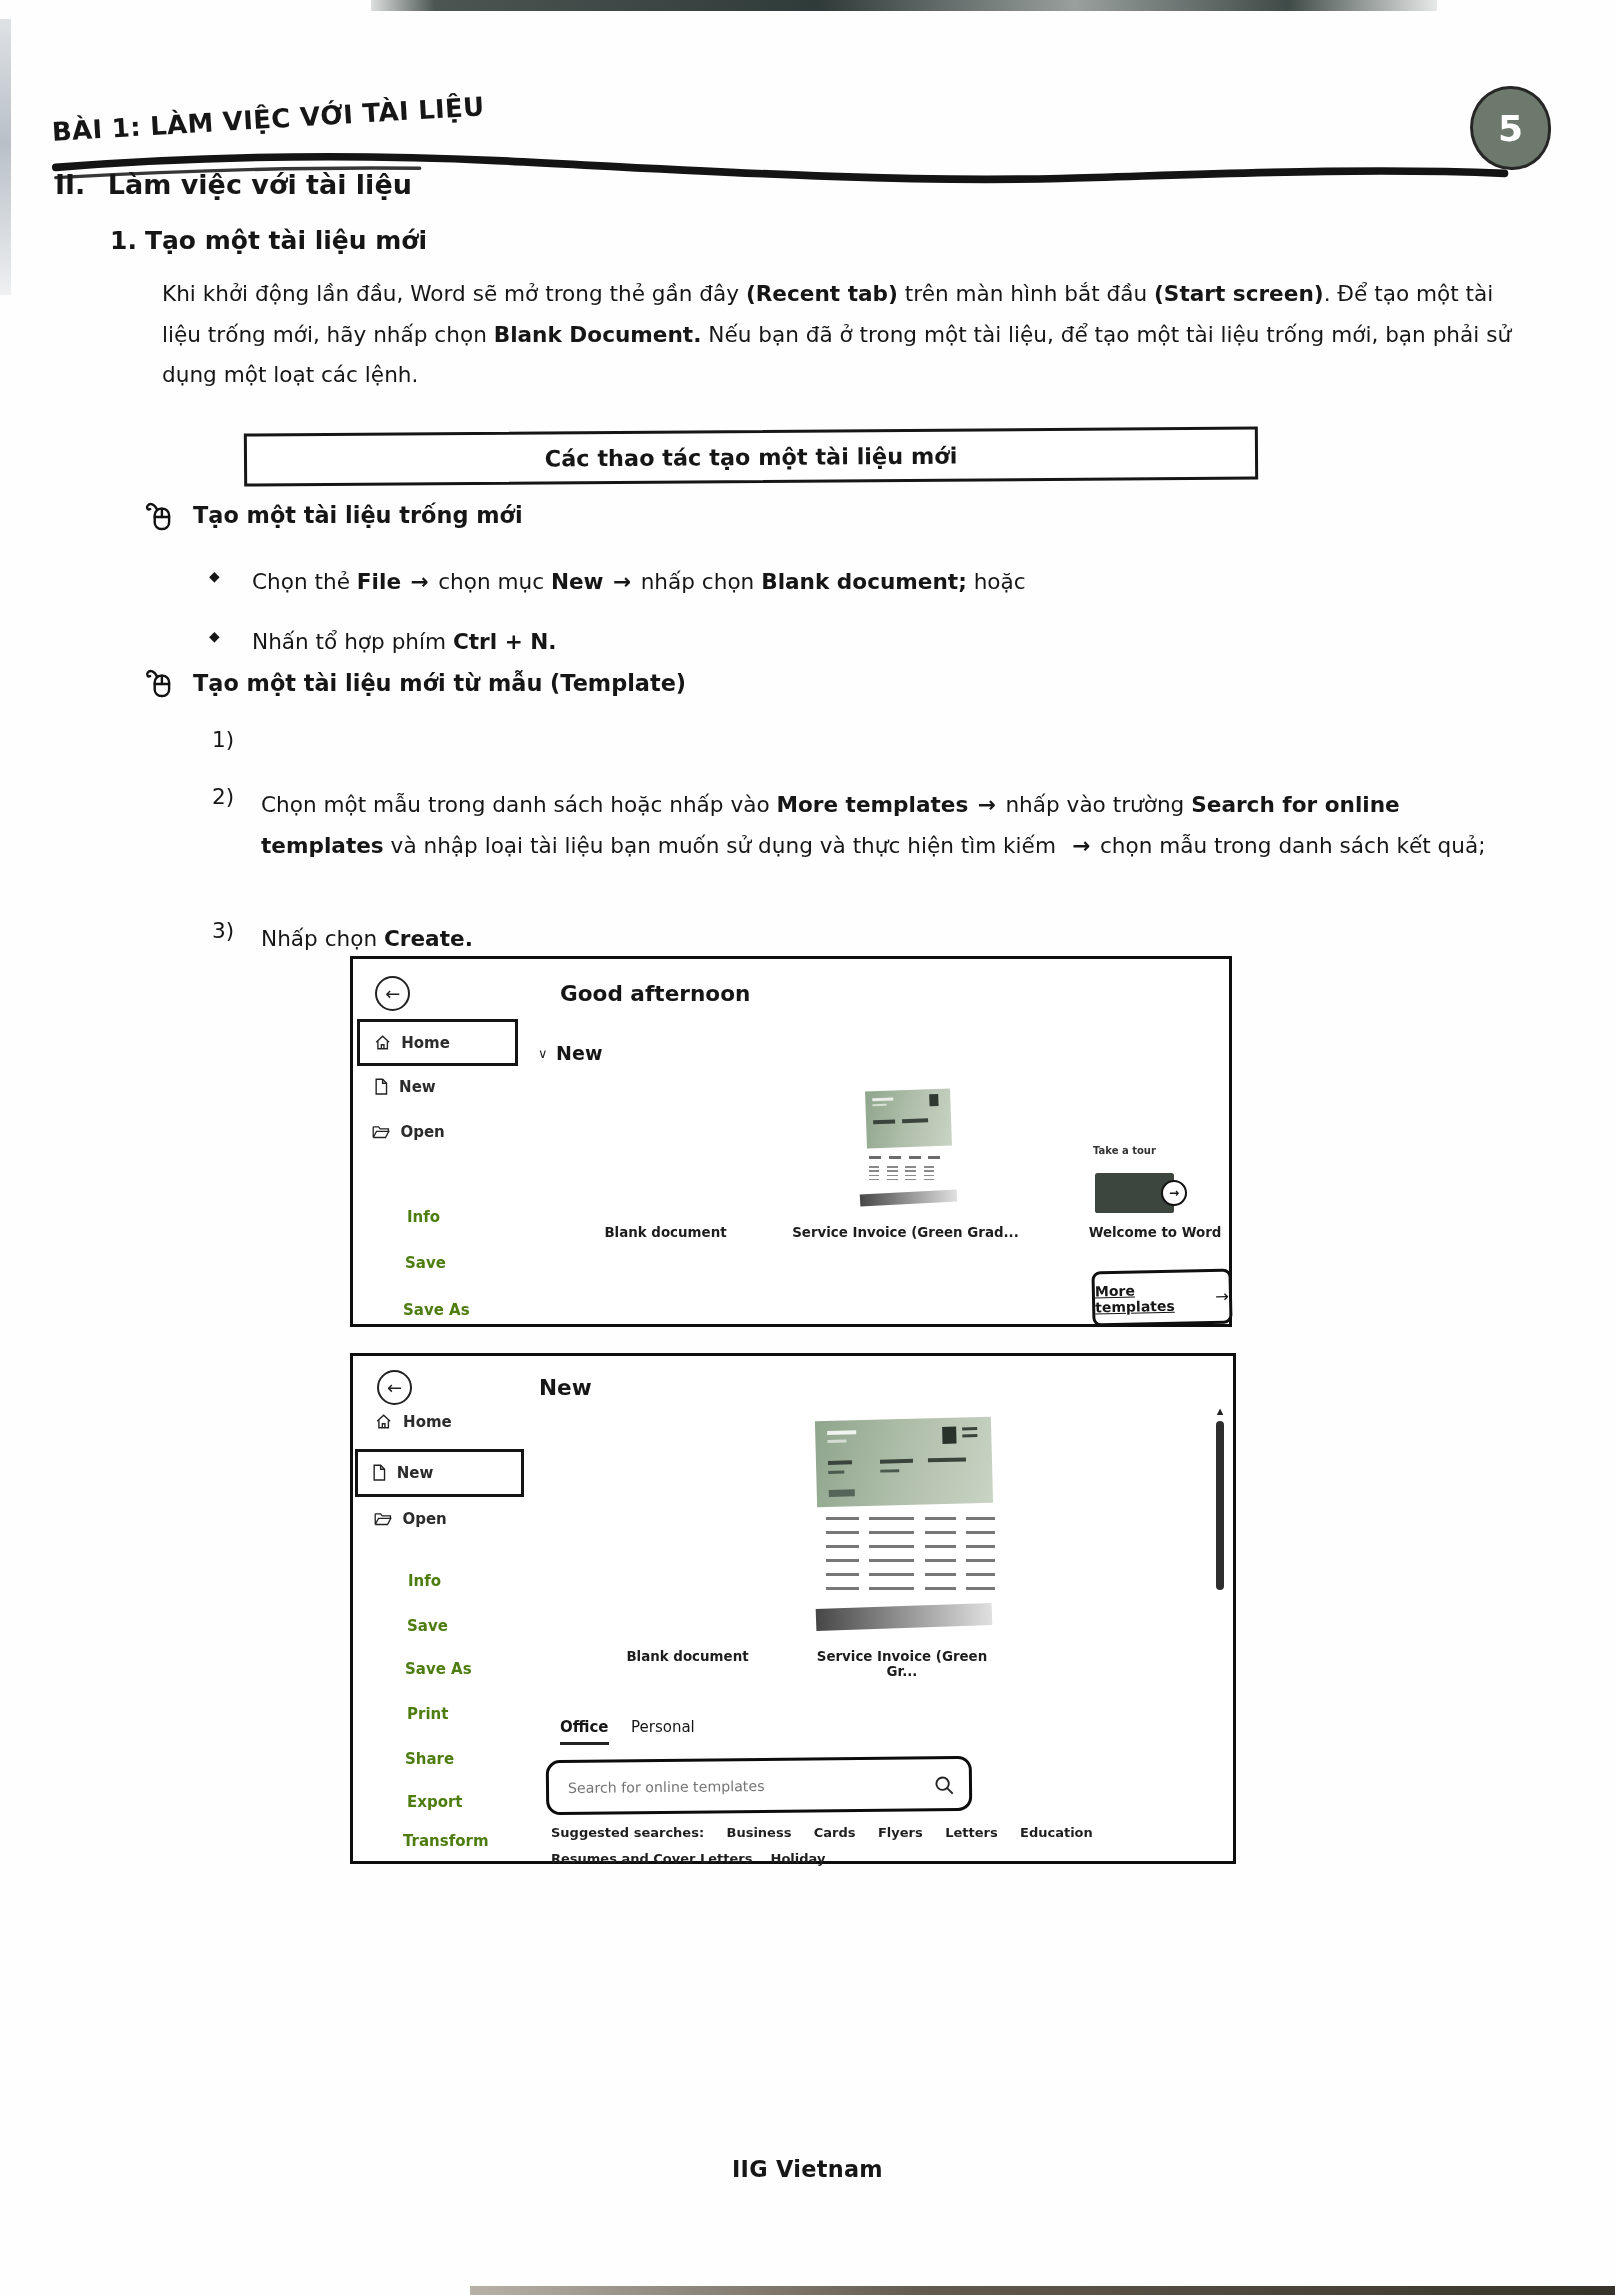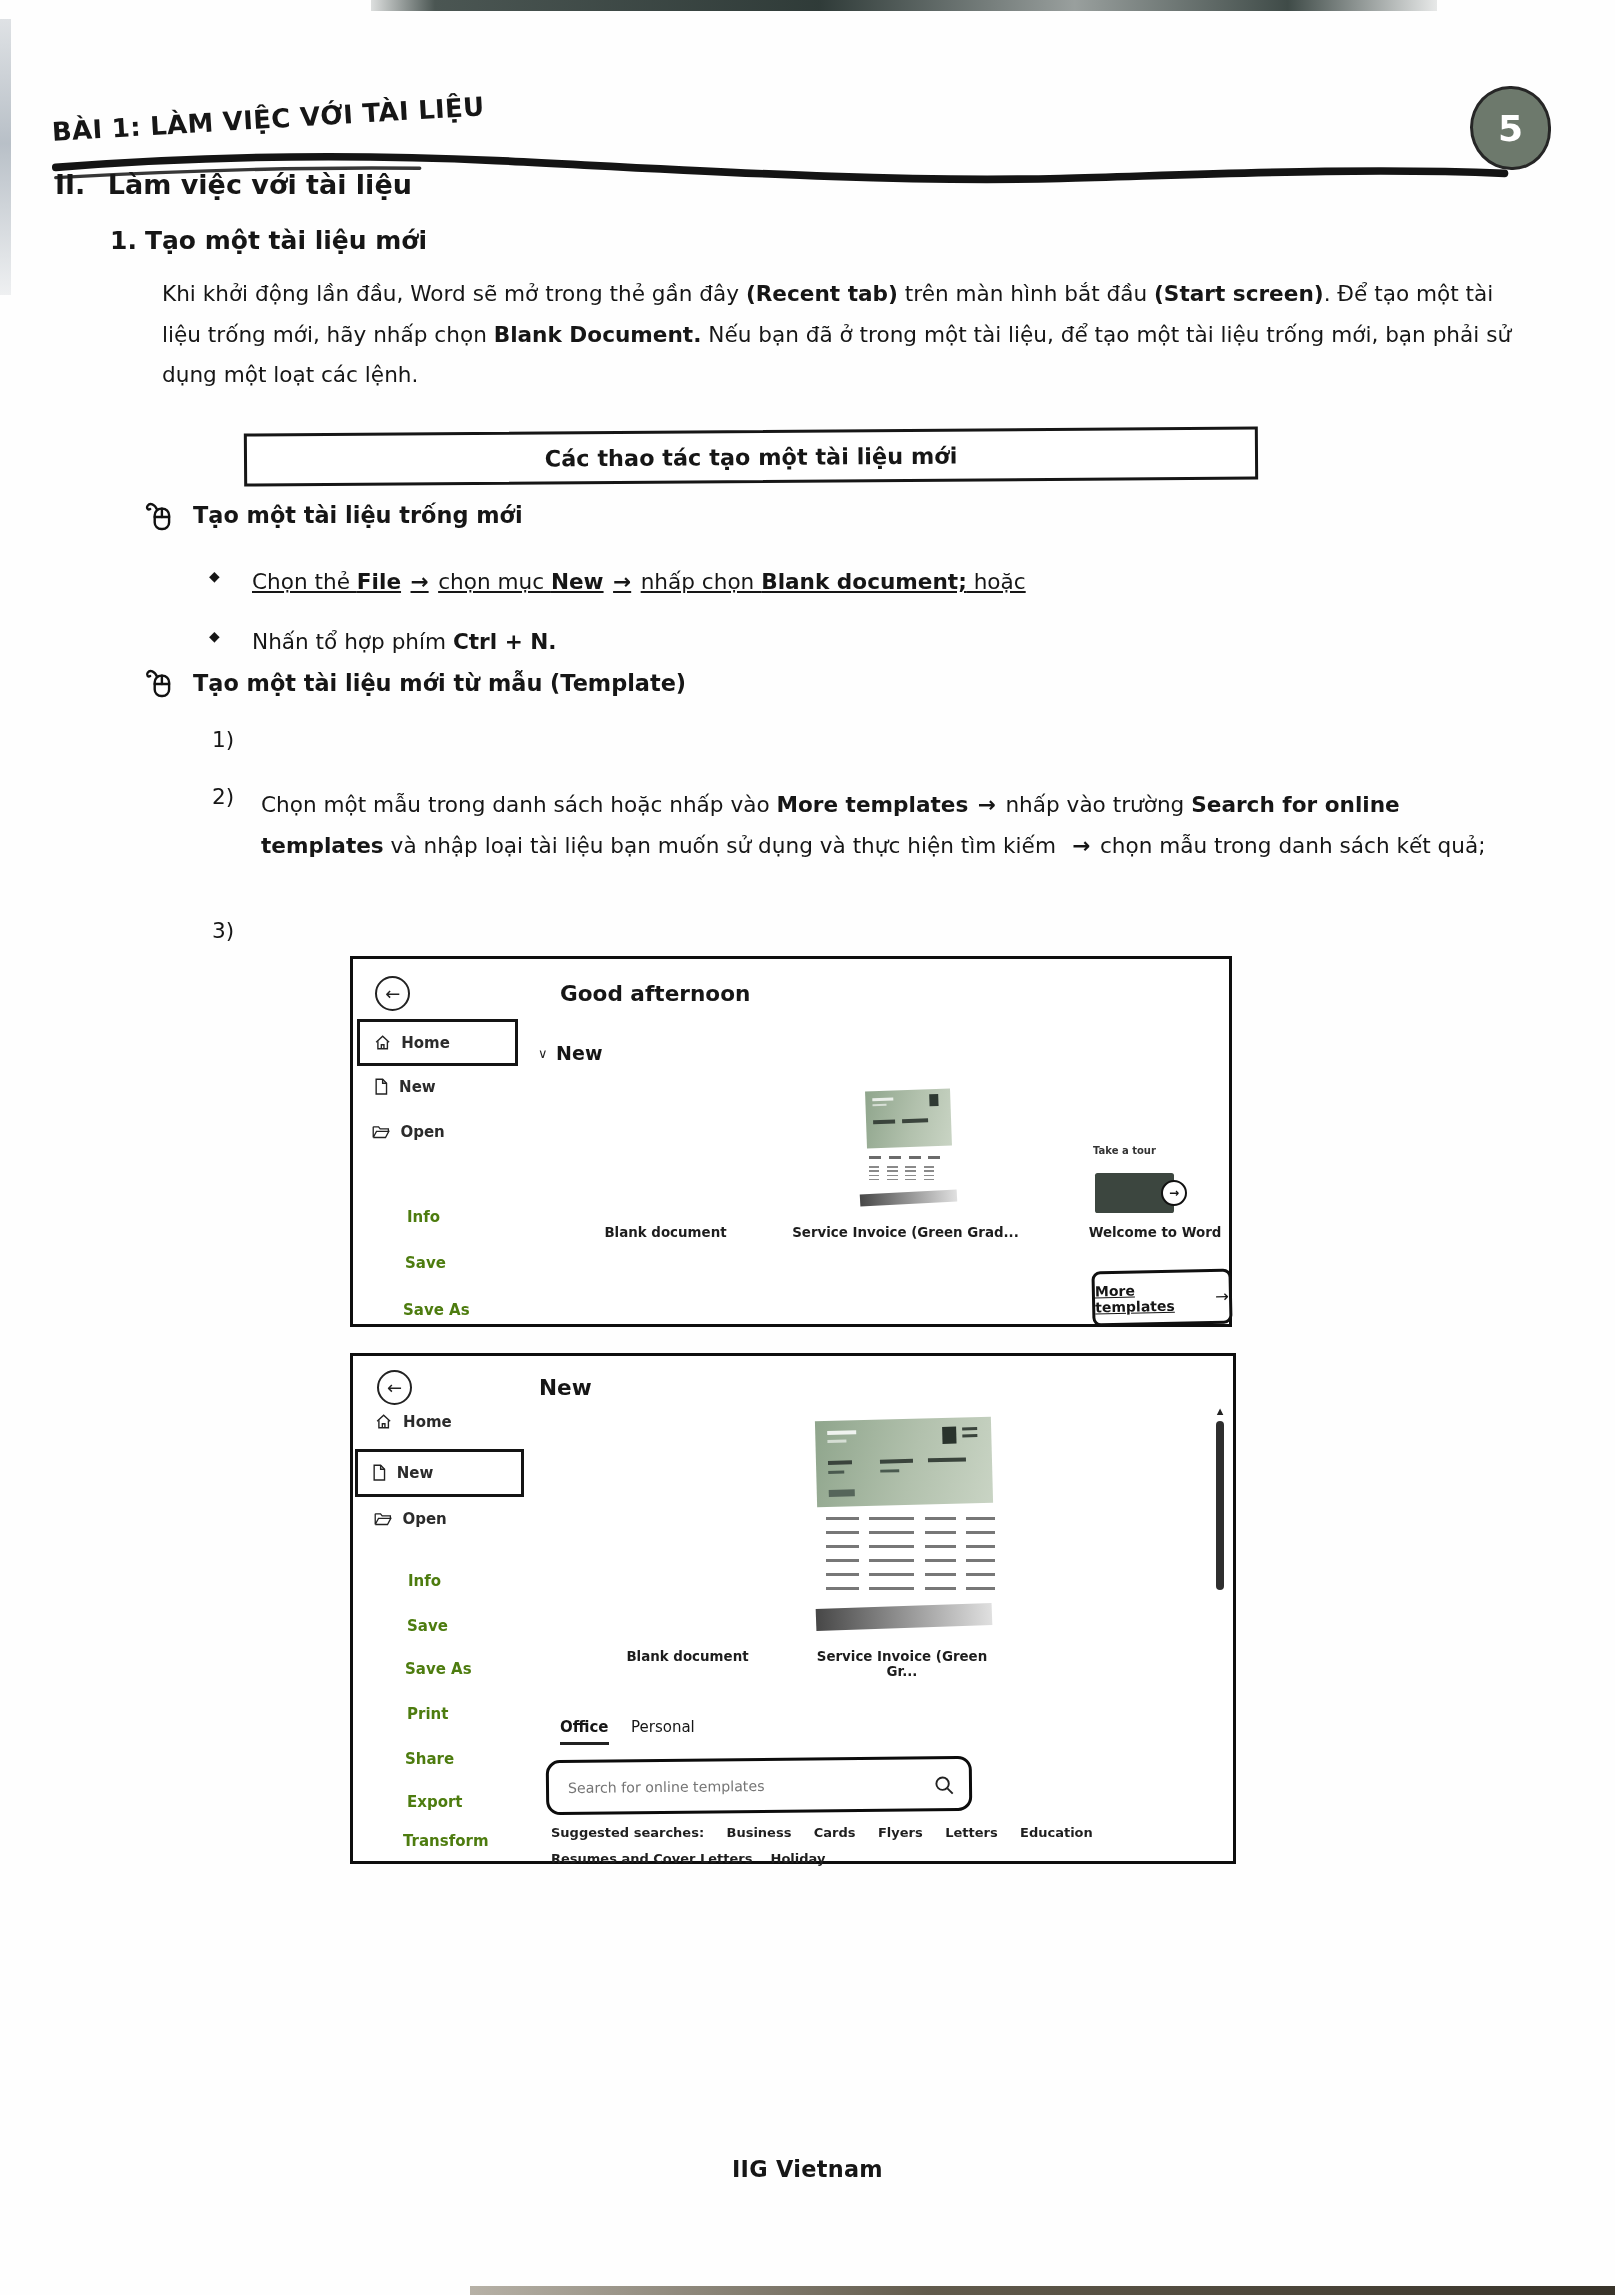--- a/index.html
+++ b/index.html
@@ -124,41 +124,42 @@
     <svg class="mouse-ic" viewBox="0 0 26 30" fill="none" stroke="#111" stroke-width="2" stroke-linecap="round">
       <path d="M11 9 C9 4 5 3 3.2 5.5 C1.8 7.5 3.5 9.5 5.2 8.4"></path>
       <rect x="9" y="8" width="12" height="17" rx="5.5" fill="#fff"></rect>
       <line x1="15" y1="8" x2="15" y2="15"></line>
         <line x1="9" y1="15" x2="21" y2="15"></line>
     </svg>
   </span>
   <div class="abs group-head" style="left:193px;top:502px;">Tạo một tài liệu trống mới</div>
 
   <span class="abs diamond" style="left:209px;top:568px;">◆</span>
-  <div class="abs li-text" style="left:252px;top:561px;text-decoration:underline;"><span>Chọn thẻ </span><span class="b">File</span><span class="arr">→</span><span>chọn mục </span><span class="b">New</span><span class="arr">→</span><span>nhấp chọn </span><span class="b">Blank document;</span><span> hoặc</span></div>
+  <div class="abs li-text" style="left:252px;top:561px;"><span>Chọn thẻ </span><span class="b">File</span><span class="arr">→</span><span>chọn mục </span><span class="b">New</span><span class="arr">→</span><span>nhấp chọn </span><span class="b">Blank document;</span><span> hoặc</span></div>
 
   <span class="abs diamond" style="left:209px;top:628px;">◆</span>
   <div class="abs li-text" style="left:252px;top:621px;"><span>Nhấn tổ hợp phím </span><span class="b">Ctrl + N.</span></div>
 
   <span class="abs" style="left:143px;top:666px;">
     <svg class="mouse-ic" viewBox="0 0 26 30" fill="none" stroke="#111" stroke-width="2" stroke-linecap="round">
       <path d="M11 9 C9 4 5 3 3.2 5.5 C1.8 7.5 3.5 9.5 5.2 8.4"></path>
       <rect x="9" y="8" width="12" height="17" rx="5.5" fill="#fff"></rect>
       <line x1="15" y1="8" x2="15" y2="15"></line>
         <line x1="9" y1="15" x2="21" y2="15"></line>
     </svg>
   </span>
   <div class="abs group-head" style="left:193px;top:670px;">Tạo một tài liệu mới từ mẫu (Template)</div>
 
   <span class="abs step-num" style="left:212px;top:727px;">1)</span>
 
   <span class="abs step-num" style="left:212px;top:784px;">2)</span>
   <div class="abs li-text" style="left:261px;top:784px;width:1251px;"><span>Chọn một mẫu trong danh sách hoặc nhấp vào </span><span class="b">More templates</span><span class="arr">→</span><span>nhấp vào trường </span><span class="b">Search for online templates</span><span> và nhập loại tài liệu bạn muốn sử dụng và thực hiện tìm kiếm </span><span class="arr">→</span><span>chọn mẫu trong danh sách kết quả;</span></div>
 
   <span class="abs step-num" style="left:212px;top:918px;">3)</span>
+  <div class="abs li-text" style="left:261px;top:918px;"><span>Nhấp chọn </span><span class="b">Create.</span></div>
 
   <div class="abs fig fig1">
     <div class="abs back" style="left:22.4px;top:17.3px;">
       <span>←</span>
     </div>
     <div class="abs f-title" style="left:207px;top:22.4px;">Good afternoon</div>
 
     <div class="abs sel-box" style="left:3.5px;top:60px;width:161px;height:47px;">
       <span>
         <svg width="17.3" height="17.3" viewBox="0 0 20 20" fill="none" stroke="#222" stroke-width="1.6">

